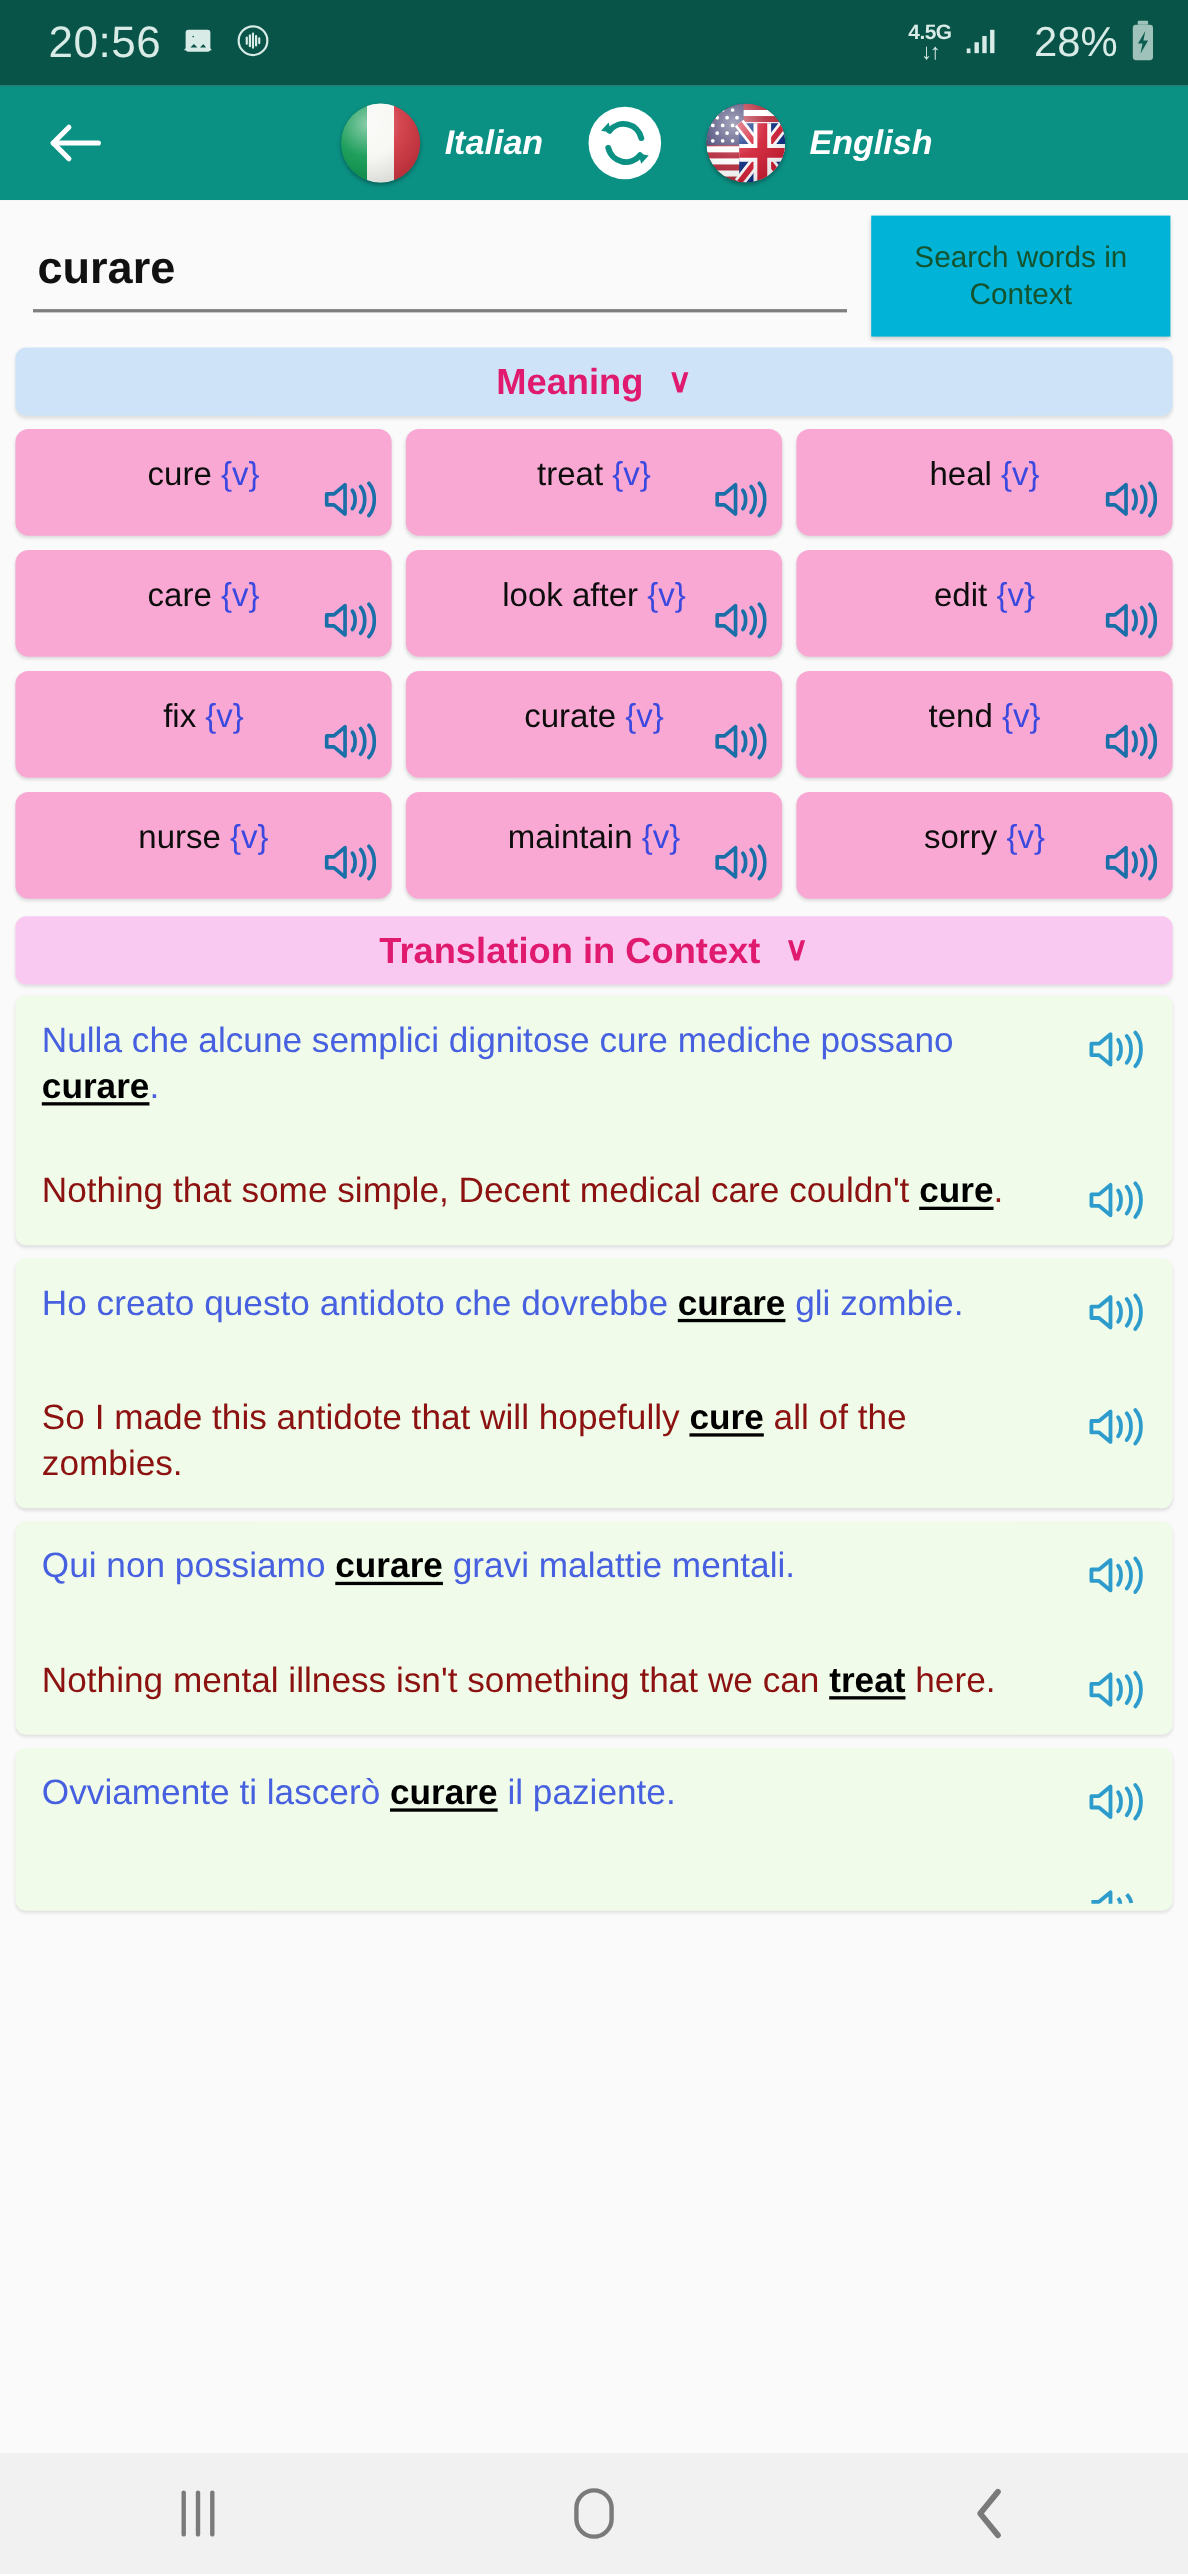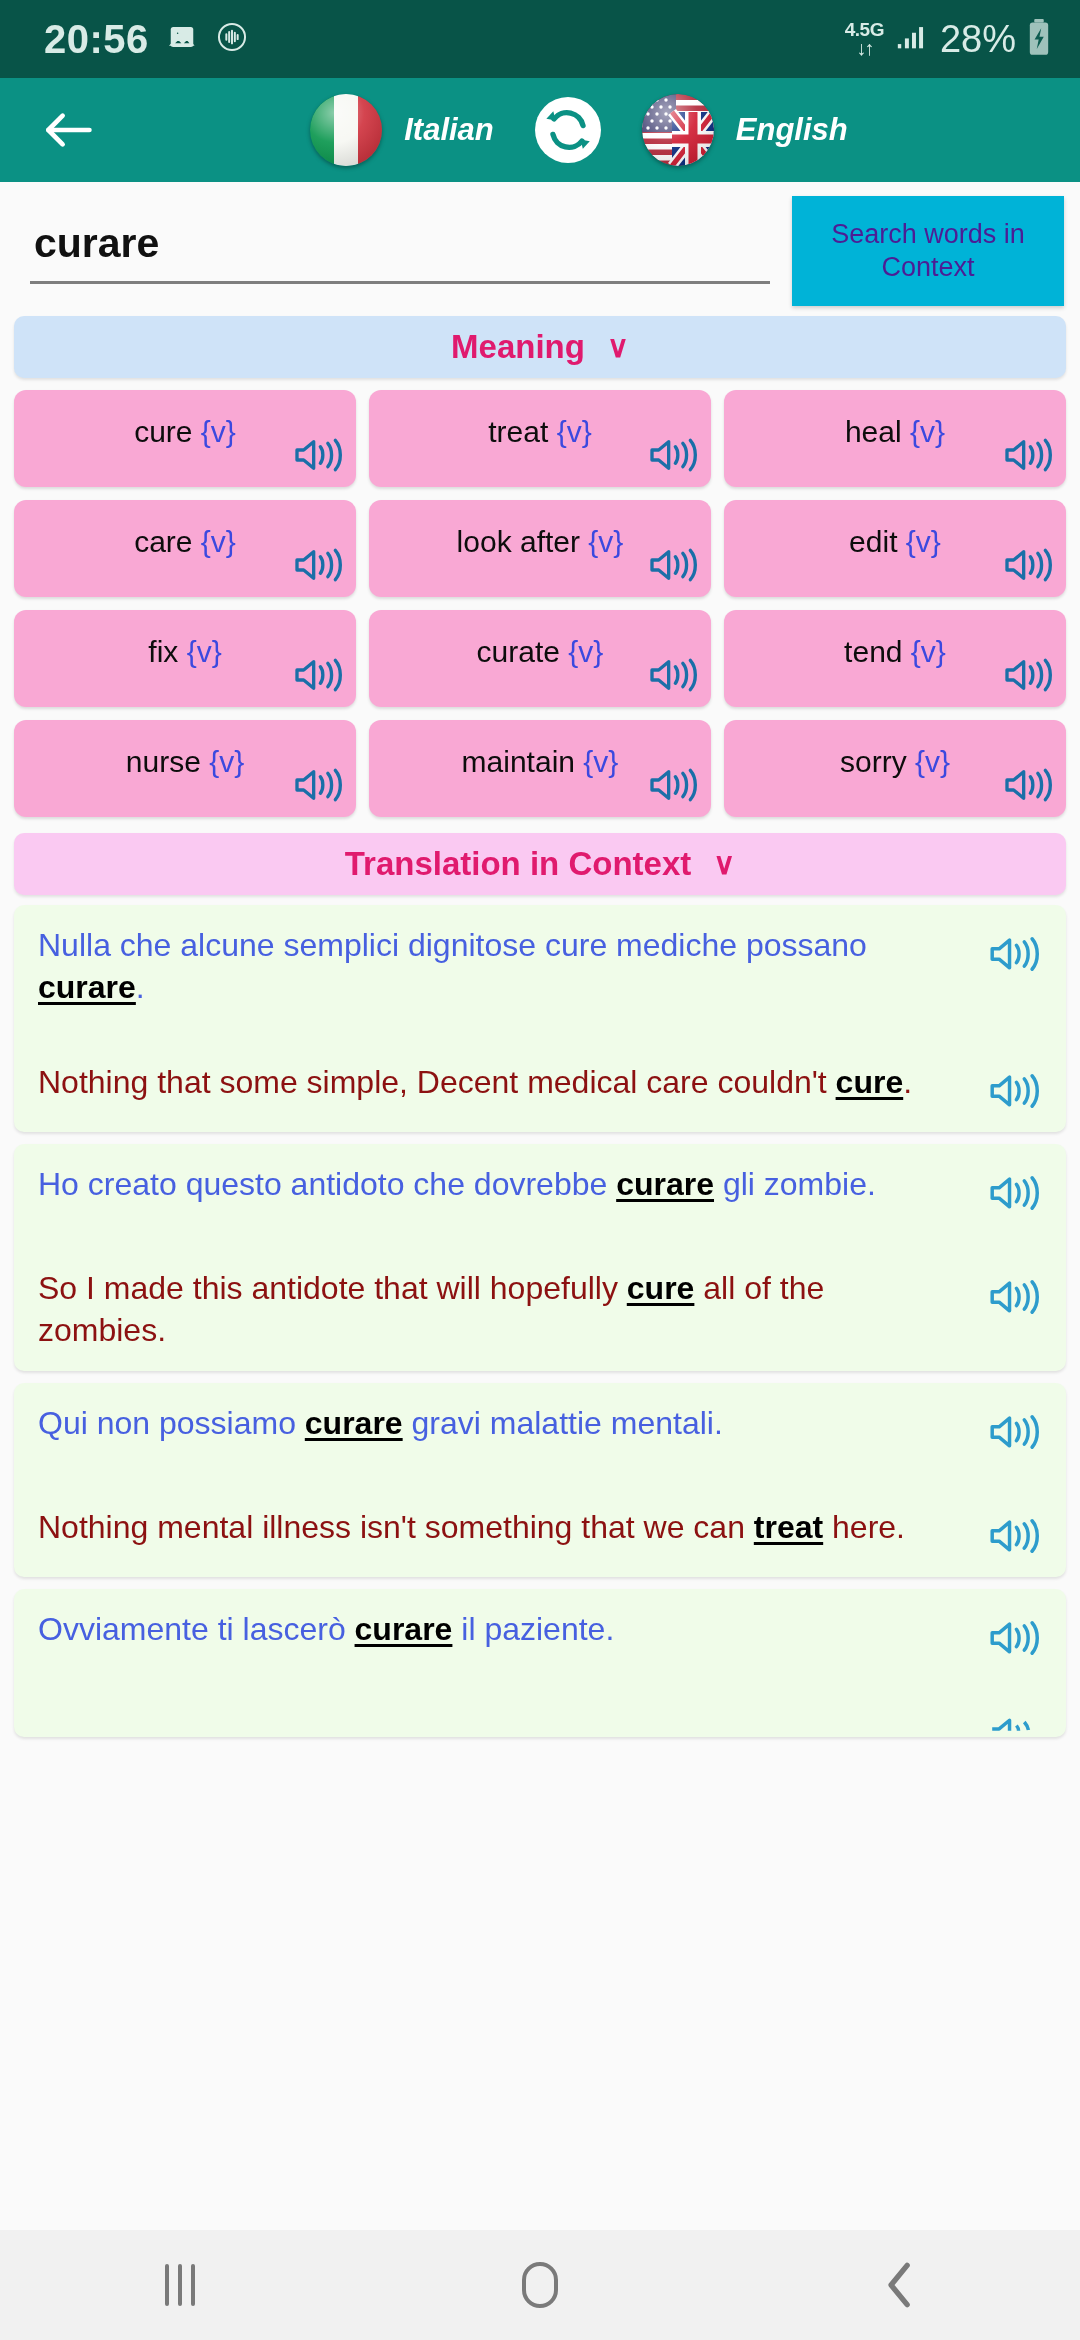--- a/index.html
+++ b/index.html
@@ -11,26 +11,26 @@
   }
   .screen { width:1080px; height:2340px; position:relative; display:flex; flex-direction:column; background:#fafafa; }
 
   
   .statusbar {
     height:78px; background:#085448; flex:0 0 78px;
     display:flex; align-items:center; justify-content:space-between;
     padding:0 28px 0 44px; color:#cfe4df;
   }
   .sb-left { display:flex; align-items:center; gap:18px; }
-  .sb-clock { font-size:40px; font-weight:700; letter-spacing:0.5px; color:#d8ebe6; }
+  .sb-clock { font-size:40px; font-weight:400; letter-spacing:0.5px; color:#d8ebe6; }
   .sb-right { display:flex; align-items:center; gap:10px; color:#d8ebe6; }
   .net-group { display:flex; flex-direction:column; align-items:center; line-height:1; }
   .net-label { font-size:19px; font-weight:600; letter-spacing:-0.5px; }
   .net-arrows { font-size:20px; letter-spacing:-2px; margin-top:-1px; }
-  .sb-pct { font-size:38px; font-weight:400; letter-spacing:0px; }
+  .sb-pct { font-size:38px; font-weight:400; letter-spacing:0px;margin-left:19px; }
   .icn { display:inline-block; }
 
   
   .appbar {
     height:104px; flex:0 0 104px; background:#0b9184;
     display:flex; align-items:center; padding:0 28px 0 30px;
     position:relative;
   }
   .back-arrow { width:76px; height:76px; display:flex; align-items:center; justify-content:center; flex:0 0 76px; }
   .lang-zone {
@@ -55,21 +55,21 @@
   }
   .search-wrap { flex:1; padding:0 22px 0 30px; }
   .search-input {
     width:100%; border:none; outline:none; background:transparent;
     font-family:"Liberation Sans", sans-serif;
     font-size:41px; font-weight:700; color:#111; padding:24px 4px 14px 4px;
     border-bottom:3px solid #7e7e7e;
   }
   .ctx-btn {
     width:272px; flex:0 0 272px; height:110px; margin-right:16px;
-    background:#00b3d7; color:#4c1d95; border:none;
+    background:#00b3d7; color:#14532d; border:none;
     font-family:"Liberation Sans", sans-serif;
     font-size:27px; font-weight:400; line-height:1.22;
     display:flex; align-items:center; justify-content:center; text-align:center;
     padding:0 12px; box-shadow:0 2px 4px rgba(0,0,0,.18);
   }
 
   
   .body { flex:1; overflow:hidden; background:#fafafa; padding:0 0 0 0; }
 
   .section-bar {

